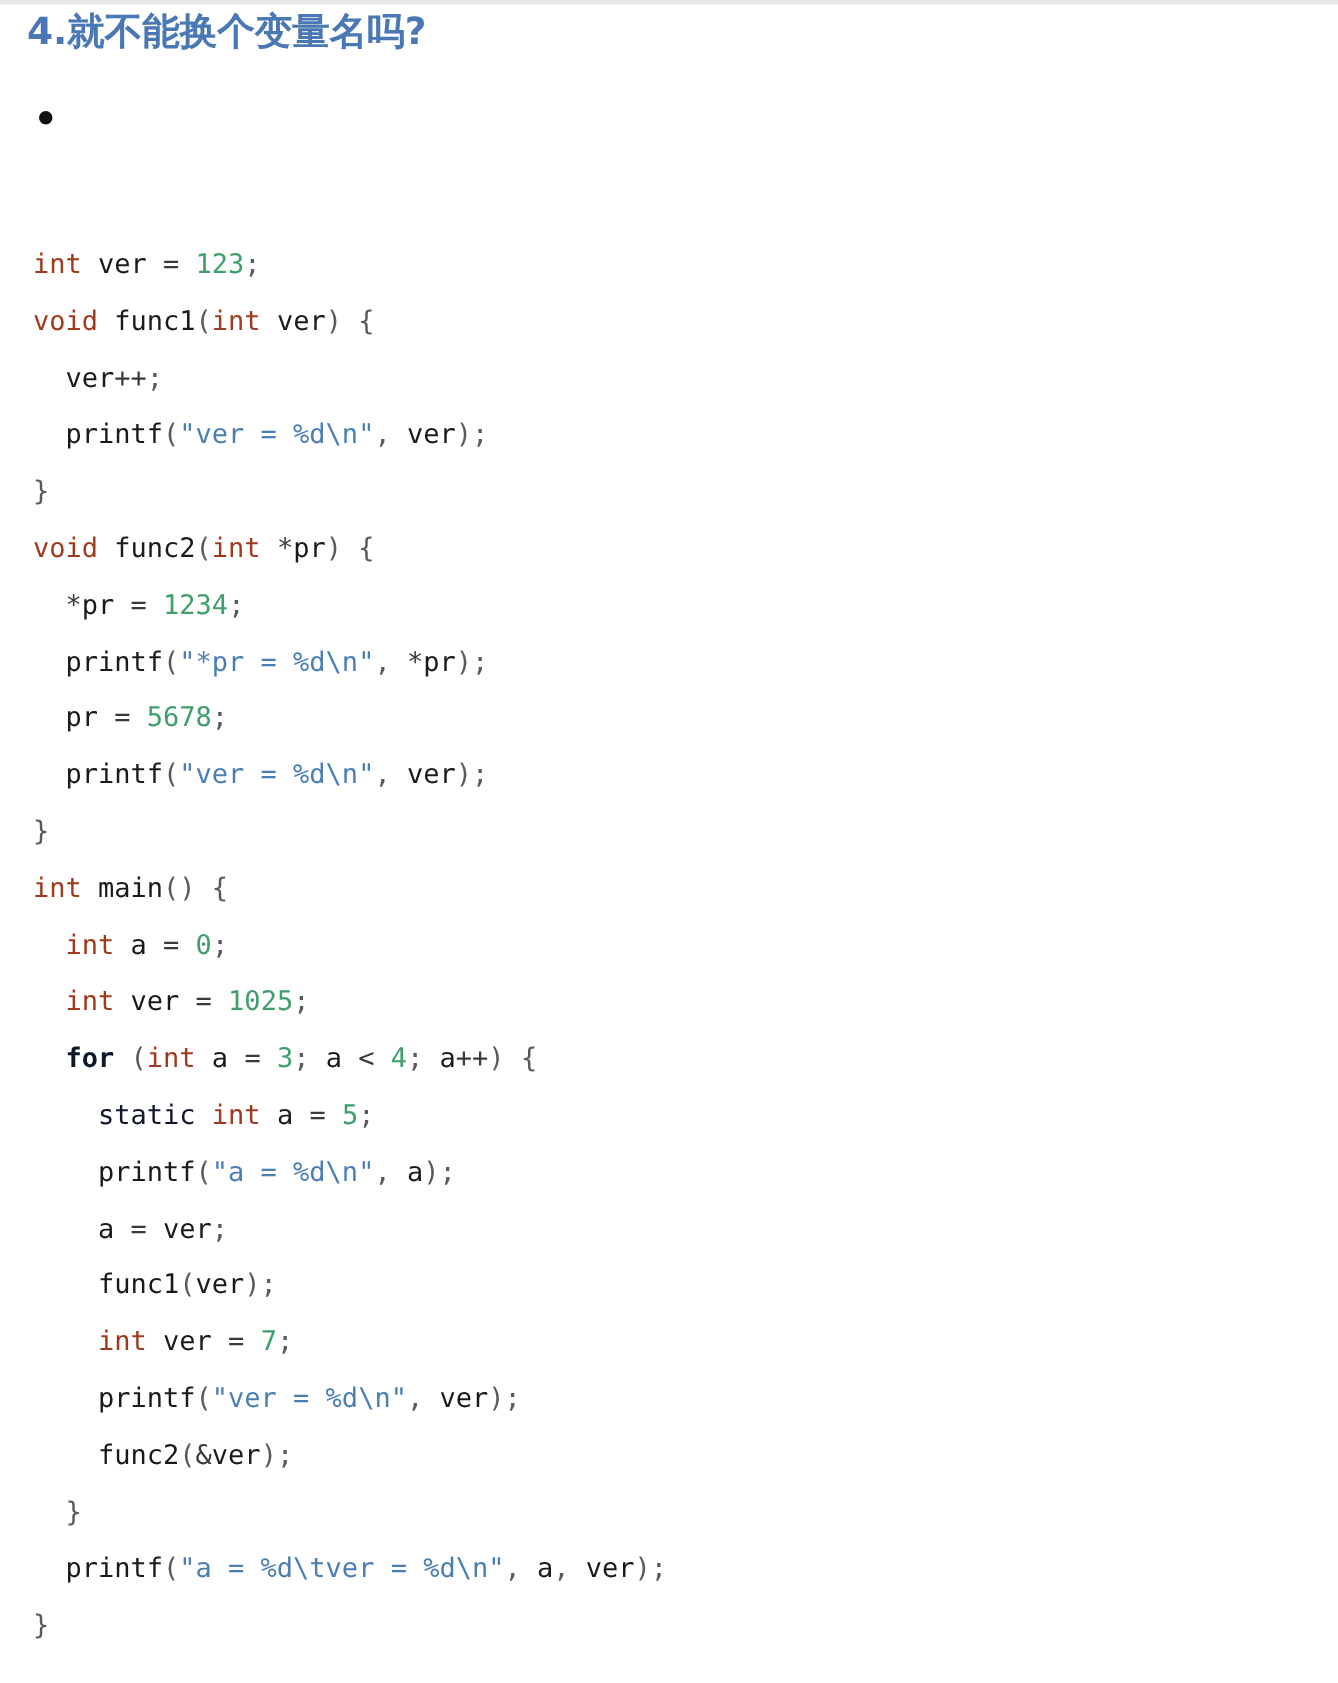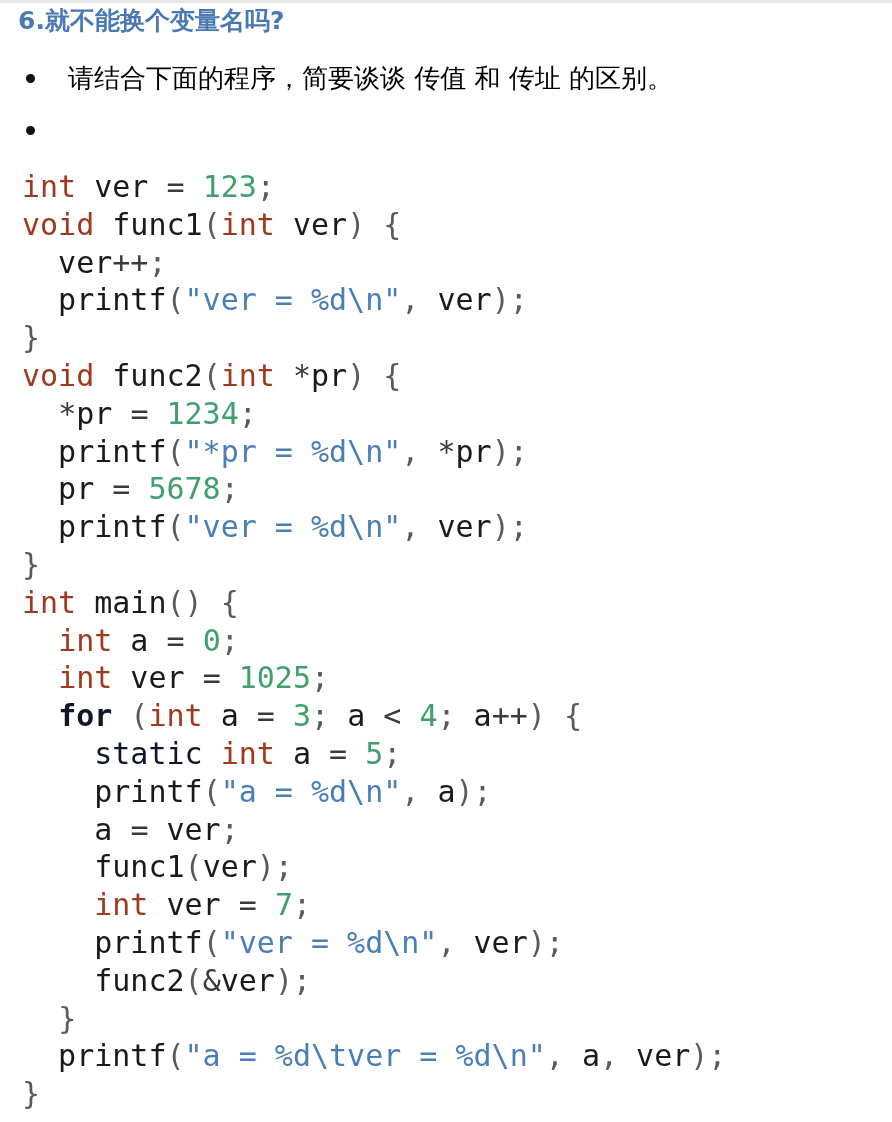--- a/index.html
+++ b/index.html
@@ -70,23 +70,23 @@
     width: 9px;
     height: 9px;
     border-radius: 50%;
     background: #111111;
   }
 
   
   .code-block {
     position: absolute;
     left: 22px;
-    top: 168px;
+    top: 158px;
     font-family: "DejaVu Sans Mono", monospace;
-    font-size: 30px;
+    font-size: 18px;
     line-height: 37.8px;
     color: #1a1a1a;
     white-space: pre;
   }
   .code-line {
     white-space: pre;
     height: 37.8px;
   }
 
   
@@ -99,22 +99,21 @@
   .tok-punct   { color: #5a5a5a; }
   .tok-op      { color: #3a3a3a; }
 </style>
 </head>
 <body>
 
 <div class="page-edge"></div>
 
 <div class="page">
 
-  <div class="slide-title">6.就不能换个变量名吗?</div>
+  <div class="slide-title">4.就不能换个变量名吗?</div>
 
   <div class="bullet-list">
-      <div class="bullet-item"><span class="bullet-dot"></span><span>请结合下面的程序，简要谈谈 传值 和 传址 的区别。</span></div>
       <div class="bullet-item"><span class="bullet-dot"></span></div>
     </div>
 
   <div class="code-block"><div class="code-line"><span class="tok-kw">int</span><span class="tok-plain"> ver </span><span class="tok-op">= </span><span class="tok-num">123</span><span class="tok-punct">;</span></div><div class="code-line"><span class="tok-kw">void</span><span class="tok-plain"> func1</span><span class="tok-punct">(</span><span class="tok-kw">int</span><span class="tok-plain"> ver</span><span class="tok-punct">) </span><span class="tok-punct">{</span></div><div class="code-line"><span class="tok-plain">  ver</span><span class="tok-op">++</span><span class="tok-punct">;</span></div><div class="code-line"><span class="tok-plain">  printf</span><span class="tok-punct">(</span><span class="tok-str">"ver = %d\n"</span><span class="tok-punct">, </span><span class="tok-plain">ver</span><span class="tok-punct">);</span></div><div class="code-line"><span class="tok-punct">}</span></div><div class="code-line"><span class="tok-kw">void</span><span class="tok-plain"> func2</span><span class="tok-punct">(</span><span class="tok-kw">int</span><span class="tok-plain"> </span><span class="tok-op">*</span><span class="tok-plain">pr</span><span class="tok-punct">) </span><span class="tok-punct">{</span></div><div class="code-line"><span class="tok-plain">  </span><span class="tok-op">*</span><span class="tok-plain">pr </span><span class="tok-op">= </span><span class="tok-num">1234</span><span class="tok-punct">;</span></div><div class="code-line"><span class="tok-plain">  printf</span><span class="tok-punct">(</span><span class="tok-str">"*pr = %d\n"</span><span class="tok-punct">, </span><span class="tok-op">*</span><span class="tok-plain">pr</span><span class="tok-punct">);</span></div><div class="code-line"><span class="tok-plain">  pr </span><span class="tok-op">= </span><span class="tok-num">5678</span><span class="tok-punct">;</span></div><div class="code-line"><span class="tok-plain">  printf</span><span class="tok-punct">(</span><span class="tok-str">"ver = %d\n"</span><span class="tok-punct">, </span><span class="tok-plain">ver</span><span class="tok-punct">);</span></div><div class="code-line"><span class="tok-punct">}</span></div><div class="code-line"><span class="tok-kw">int</span><span class="tok-plain"> main</span><span class="tok-punct">() </span><span class="tok-punct">{</span></div><div class="code-line"><span class="tok-plain">  </span><span class="tok-kw">int</span><span class="tok-plain"> a </span><span class="tok-op">= </span><span class="tok-num">0</span><span class="tok-punct">;</span></div><div class="code-line"><span class="tok-plain">  </span><span class="tok-kw">int</span><span class="tok-plain"> ver </span><span class="tok-op">= </span><span class="tok-num">1025</span><span class="tok-punct">;</span></div><div class="code-line"><span class="tok-plain">  </span><span class="tok-ctrl">for</span><span class="tok-punct"> (</span><span class="tok-kw">int</span><span class="tok-plain"> a </span><span class="tok-op">= </span><span class="tok-num">3</span><span class="tok-punct">; </span><span class="tok-plain">a </span><span class="tok-op">&lt; </span><span class="tok-num">4</span><span class="tok-punct">; </span><span class="tok-plain">a</span><span class="tok-op">++</span><span class="tok-punct">) </span><span class="tok-punct">{</span></div><div class="code-line"><span class="tok-plain">    </span><span class="tok-kw2">static</span><span class="tok-plain"> </span><span class="tok-kw">int</span><span class="tok-plain"> a </span><span class="tok-op">= </span><span class="tok-num">5</span><span class="tok-punct">;</span></div><div class="code-line"><span class="tok-plain">    printf</span><span class="tok-punct">(</span><span class="tok-str">"a = %d\n"</span><span class="tok-punct">, </span><span class="tok-plain">a</span><span class="tok-punct">);</span></div><div class="code-line"><span class="tok-plain">    a </span><span class="tok-op">= </span><span class="tok-plain">ver</span><span class="tok-punct">;</span></div><div class="code-line"><span class="tok-plain">    func1</span><span class="tok-punct">(</span><span class="tok-plain">ver</span><span class="tok-punct">);</span></div><div class="code-line"><span class="tok-plain">    </span><span class="tok-kw">int</span><span class="tok-plain"> ver </span><span class="tok-op">= </span><span class="tok-num">7</span><span class="tok-punct">;</span></div><div class="code-line"><span class="tok-plain">    printf</span><span class="tok-punct">(</span><span class="tok-str">"ver = %d\n"</span><span class="tok-punct">, </span><span class="tok-plain">ver</span><span class="tok-punct">);</span></div><div class="code-line"><span class="tok-plain">    func2</span><span class="tok-punct">(</span><span class="tok-op">&amp;</span><span class="tok-plain">ver</span><span class="tok-punct">);</span></div><div class="code-line"><span class="tok-plain">  </span><span class="tok-punct">}</span></div><div class="code-line"><span class="tok-plain">  printf</span><span class="tok-punct">(</span><span class="tok-str">"a = %d\tver = %d\n"</span><span class="tok-punct">, </span><span class="tok-plain">a</span><span class="tok-punct">, </span><span class="tok-plain">ver</span><span class="tok-punct">);</span></div><div class="code-line"><span class="tok-punct">}</span></div></div>
 
 </div>
 
 </body></html>

